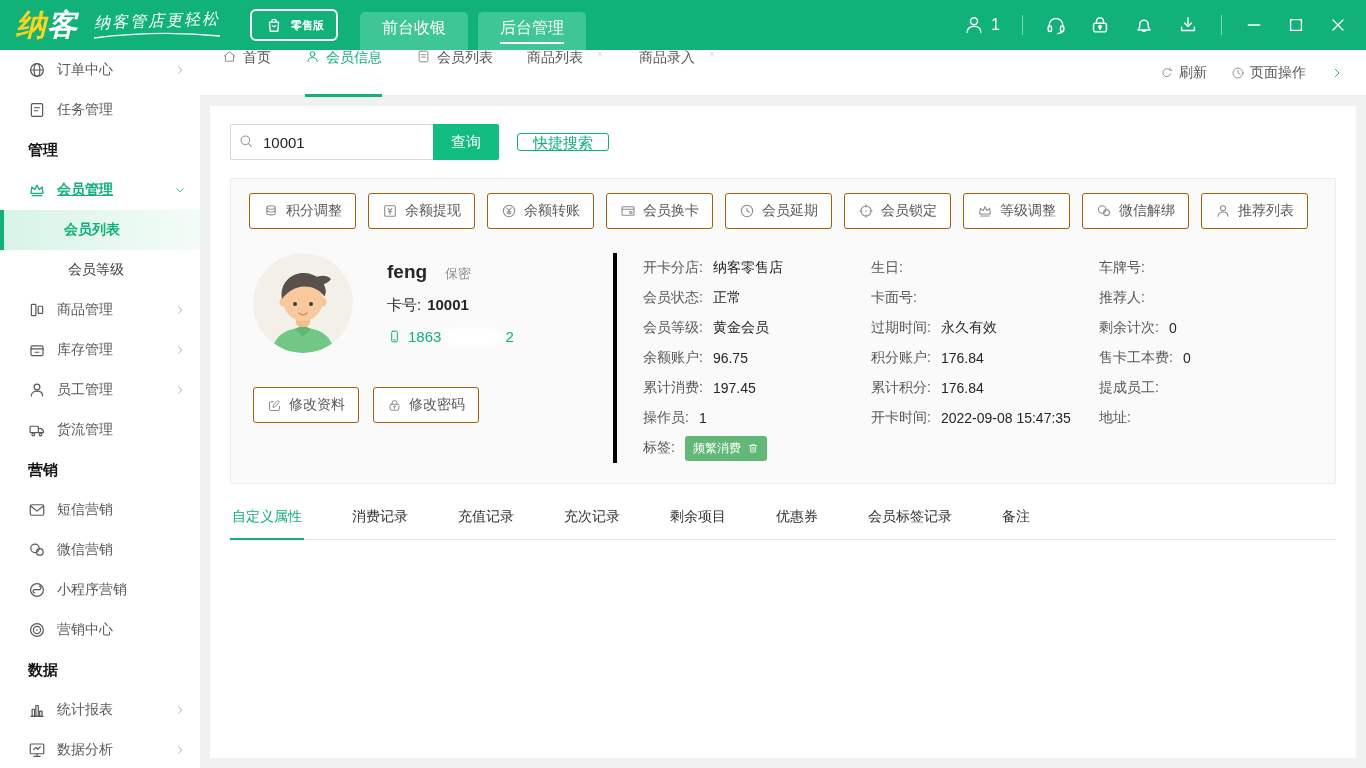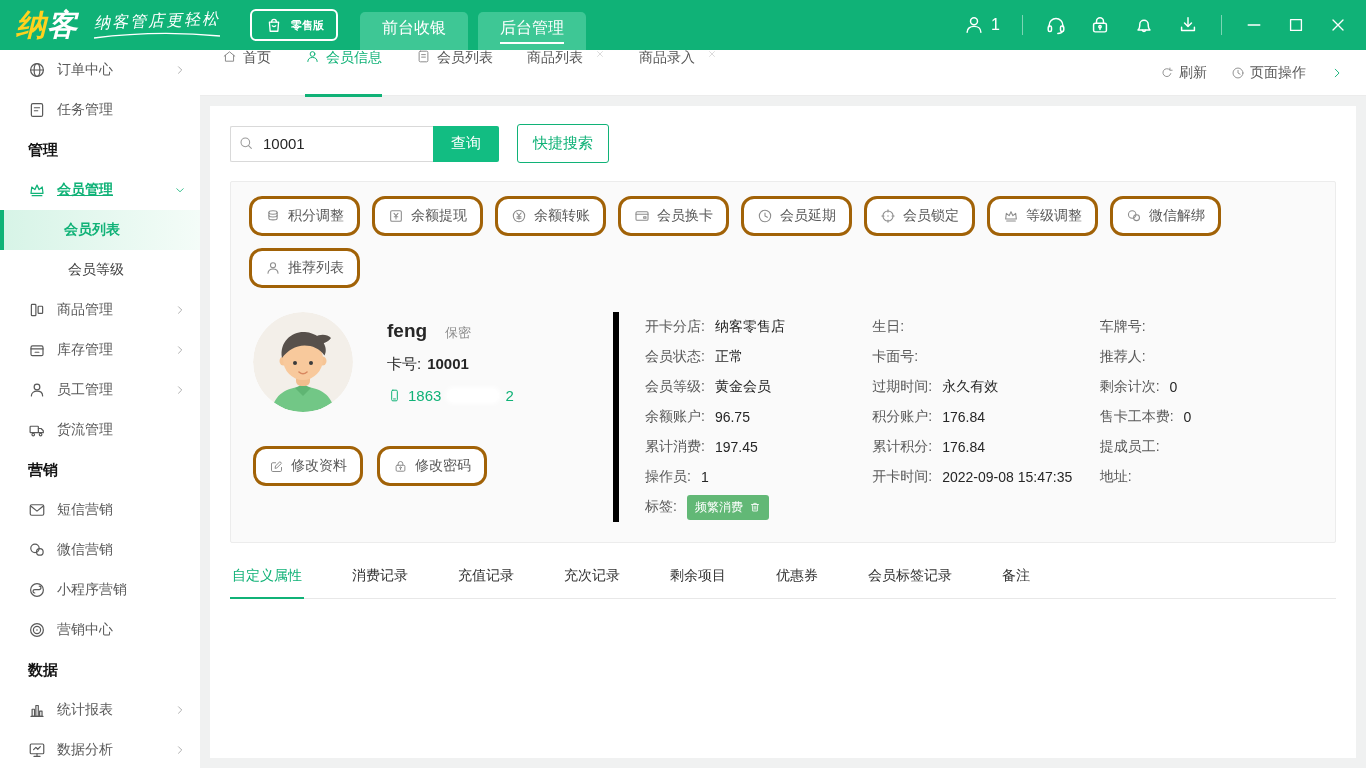--- a/index.html
+++ b/index.html
@@ -43,40 +43,40 @@
   .tabctrl .citem .ic{color:#8c8c8c;}
   .garrow{color:#10b277;}
   
   .page{flex:1;padding:10px;overflow:hidden;}
   .panel{background:#fff;height:100%;box-sizing:border-box;padding:18px 20px;}
   .searchrow{display:flex;align-items:center;}
   .inputwrap{position:relative;}
   .inputwrap .ic{position:absolute;left:8px;top:9px;color:#9a9a9a;}
   .sinput{width:164px;height:34px;border:1px solid #d9d9d9;border-right:none;border-radius:2px 0 0 2px;padding:0 6px 0 32px;font-size:15px;color:#262626;outline:none;font-family:inherit;}
   .qbtn{height:36px;width:66px;background:#12bd82;color:#fff;border:none;border-radius:0 2px 2px 0;font-size:15px;cursor:pointer;font-family:inherit;}
-  .quickbtn{margin-left:18px;height:39px;padding:0 15px;background:#fff;border:1px solid #10b277;border-radius:3px;color:#10b277;font-size:15px;cursor:pointer;font-family:inherit;}
+  .quickbtn{margin-left:18px;height:18px;padding:0 15px;background:#fff;border:1px solid #10b277;border-radius:3px;color:#10b277;font-size:15px;cursor:pointer;font-family:inherit;}
   
   .mcard{margin-top:18px;background:#fafafa;border:1px solid #ececec;border-radius:2px;padding:14px 18px 20px;}
   .actrow{display:flex;gap:12px;flex-wrap:wrap;}
-  .abtn{height:34px;display:flex;align-items:center;gap:7px;background:#fff;border:3px solid #a16207;border-radius:13px;padding:0 13px;font-size:14px;color:#595959;cursor:pointer;}
+  .abtn{height:34px;display:flex;align-items:center;gap:7px;background:#fff;border:1px solid #a16207;border-radius:3px;padding:0 13px;font-size:14px;color:#595959;cursor:pointer;}
   .abtn .ic{color:#8c8c8c;}
   .profile{display:flex;margin-top:24px;}
   .pleft{flex:0 0 360px;display:flex;flex-direction:column;padding-left:4px;}
   .pl-top{display:flex;}
   .avatar{width:100px;height:100px;border-radius:50%;overflow:hidden;flex:0 0 auto;}
   .idblock{margin-left:34px;padding-top:8px;}
   .nameline{display:flex;align-items:baseline;gap:18px;}
   .mname{font-size:19px;font-weight:bold;color:#262626;}
   .privacy{font-size:13px;color:#8c8c8c;}
   .cardline{margin-top:13px;font-size:15px;color:#262626;}
   .cardline b{margin-left:6px;}
   .phoneline{margin-top:13px;display:flex;align-items:center;gap:6px;color:#10b277;font-size:15px;}
   .redact{display:inline-block;width:52px;height:13px;background:#fff;border-radius:7px;box-shadow:0 0 5px 2px #fff;}
   .editrow{display:flex;gap:14px;margin-top:34px;}
-  .pright{flex:1;border-left:6px solid #000000;padding-left:26px;display:grid;grid-template-columns:1fr 1fr 1fr;column-gap:10px;}
+  .pright{flex:1;border-left:4px solid #000000;padding-left:26px;display:grid;grid-template-columns:1fr 1fr 1fr;column-gap:10px;}
   .dcol{display:flex;flex-direction:column;}
   .drow{height:30px;display:flex;align-items:center;font-size:14px;}
   .drow .dl{color:#595959;margin-right:10px;white-space:nowrap;}
   .drow .dv{color:#262626;}
   .tagchip{display:flex;align-items:center;gap:6px;background:#62b876;color:#fff;font-size:12px;padding:4px 8px;border-radius:3px;cursor:pointer;}
   .tagchip .ic{color:#fff;}
   
   .dtabs{margin-top:24px;display:flex;gap:46px;border-bottom:1px solid #e8e8e8;}
   .dtab{padding:0 2px 12px;font-size:14px;color:#333;cursor:pointer;border-bottom:2px solid transparent;margin-bottom:-1px;}
   .dtab.active{color:#10b277;border-bottom-color:#10b277;}

